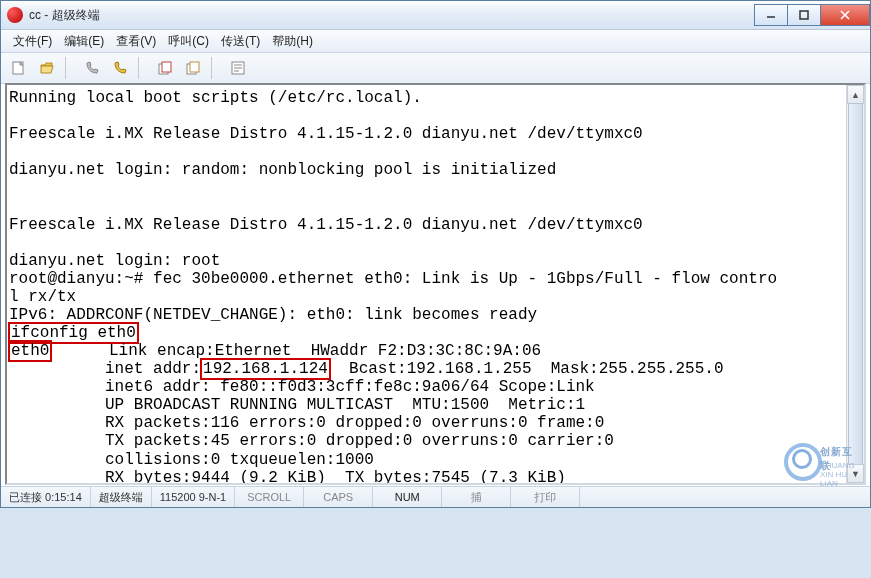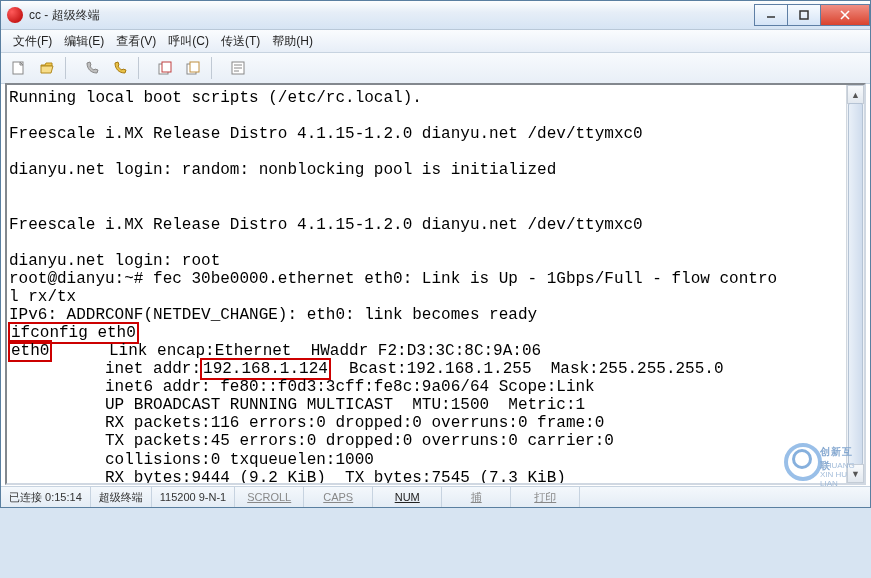--- a/index.html
+++ b/index.html
@@ -17,21 +17,21 @@
   .tb-btn{width:22px;height:22px;display:flex;align-items:center;justify-content:center;border:1px solid transparent;border-radius:2px;}
   .tb-sep{width:8px;height:22px;border-left:1px solid #c0c9d4;margin:0 2px;}
   .term-wrap{position:absolute;top:82px;left:4px;right:4px;bottom:22px;border:2px inset #d0d8e2;background:#fff;overflow:hidden;}
   .term{font-family:"Courier New",monospace;font-size:16px;line-height:1.13;white-space:pre;color:#000;padding:4px 2px;}
   .term .box{display:inline-block;border:2px solid #cc0000;padding:0 1px;margin:-2px -1px;}
   .scrollbar-v{position:absolute;top:0;right:0;width:17px;height:100%;background:#eef2f7;border-left:1px solid #d0d7df;}
   .sb-arrow{height:17px;background:linear-gradient(#f8fafc,#e2e8ef);border:1px solid #c4ccd6;display:flex;align-items:center;justify-content:center;font-size:9px;color:#555;}
   .sb-thumb{position:absolute;top:18px;left:1px;right:1px;height:360px;background:linear-gradient(90deg,#e9f0f8,#cfdced);border:1px solid #b5c3d4;border-radius:2px;}
   .statusbar{position:absolute;left:0;right:0;bottom:0;height:20px;background:linear-gradient(#f4f8fc,#e4ecf5);border-top:1px solid #c7d3e0;display:flex;align-items:center;font-size:11px;color:#333;}
   .statusbar .cell{padding:0 8px;border-right:1px solid #c7d3e0;height:100%;display:flex;align-items:center;}
-  .statusbar .cell.pad{min-width:52px;color:#888;justify-content:center;text-decoration:underline;}
+  .statusbar .cell.pad{min-width:52px;color:#888;justify-content:center;}
   .watermark{position:absolute;right:8px;bottom:26px;width:84px;height:42px;opacity:.9;pointer-events:none;}
   .watermark .ring{position:absolute;left:6px;top:4px;width:30px;height:30px;border:4px solid #8fb9e6;border-radius:50%;}
   .watermark .ring2{position:absolute;left:14px;top:10px;width:14px;height:14px;border:3px solid #7aa8da;border-radius:50%;}
   .watermark .txt{position:absolute;left:42px;top:6px;font-size:10px;color:#7aa0cc;font-weight:bold;letter-spacing:1px;}
   .watermark .txt2{position:absolute;left:42px;top:22px;font-size:8px;color:#9ab6d6;}
   svg{display:block;}
 </style>
 </head>
 <body>
 

